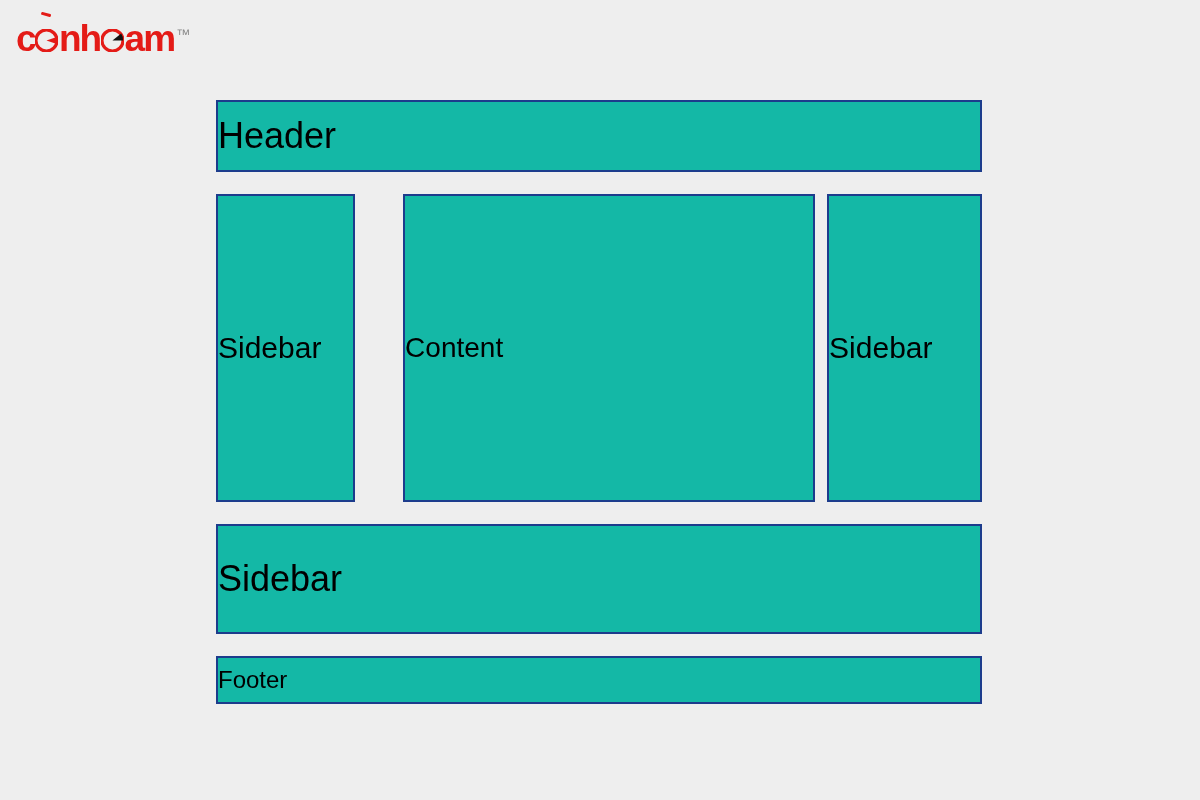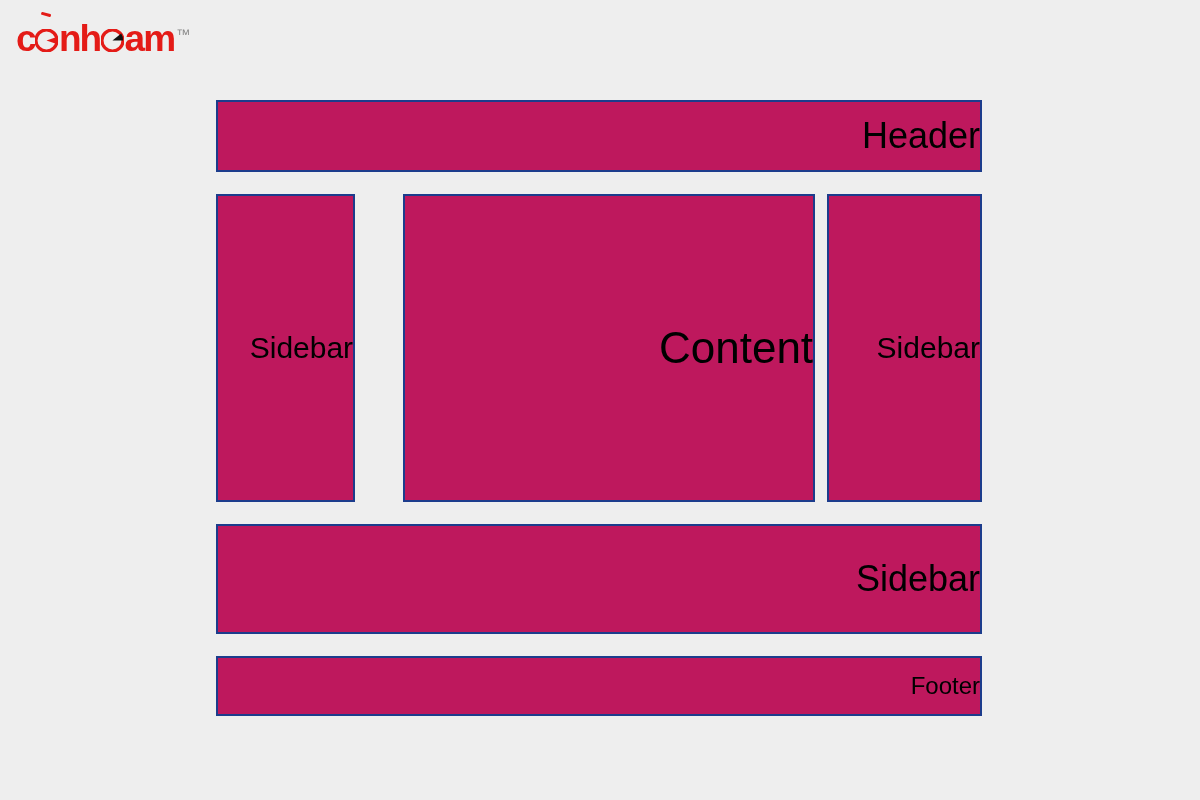--- a/index.html
+++ b/index.html
@@ -61,63 +61,63 @@
       font-weight: 400;
       letter-spacing: 0;
     }
     .layout-wrap {
       position: absolute;
       top: 100px;
       left: 216px;
       width: 766px;
     }
     .region {
-      background: #be185d;
+      background: #14b8a6;
       border: 2px solid #1c3c8c;
       display: flex;
       align-items: center;
-      justify-content: flex-end;
+      justify-content: flex-start;
       color: #000;
     }
     .header-region {
       width: 766px;
       height: 72px;
       font-size: 36px;
     }
     .mid-row {
       display: flex;
       margin-top: 22px;
       gap: 12px;
     }
     .sidebar-left {
       width: 158px;
       height: 308px;
       font-size: 30px;
     }
     .content-region {
       width: 469px;
       height: 308px;
-      font-size: 44px;
+      font-size: 28px;
       margin-left: 36px;
     }
     .sidebar-right {
       width: 176px;
       height: 308px;
       font-size: 30px;
     }
     .sidebar-bottom {
       margin-top: 22px;
       width: 766px;
       height: 110px;
       font-size: 36px;
     }
     .footer-region {
       margin-top: 22px;
       width: 766px;
-      height: 60px;
+      height: 48px;
       font-size: 24px;
     }
   </style>
 </head>
 <body>
 
 <div class="logo">
   <span class="logo-text">
     <span class="logo-accent"></span>
     <span>c</span><span class="logo-o"><svg viewBox="0 0 100 100">

